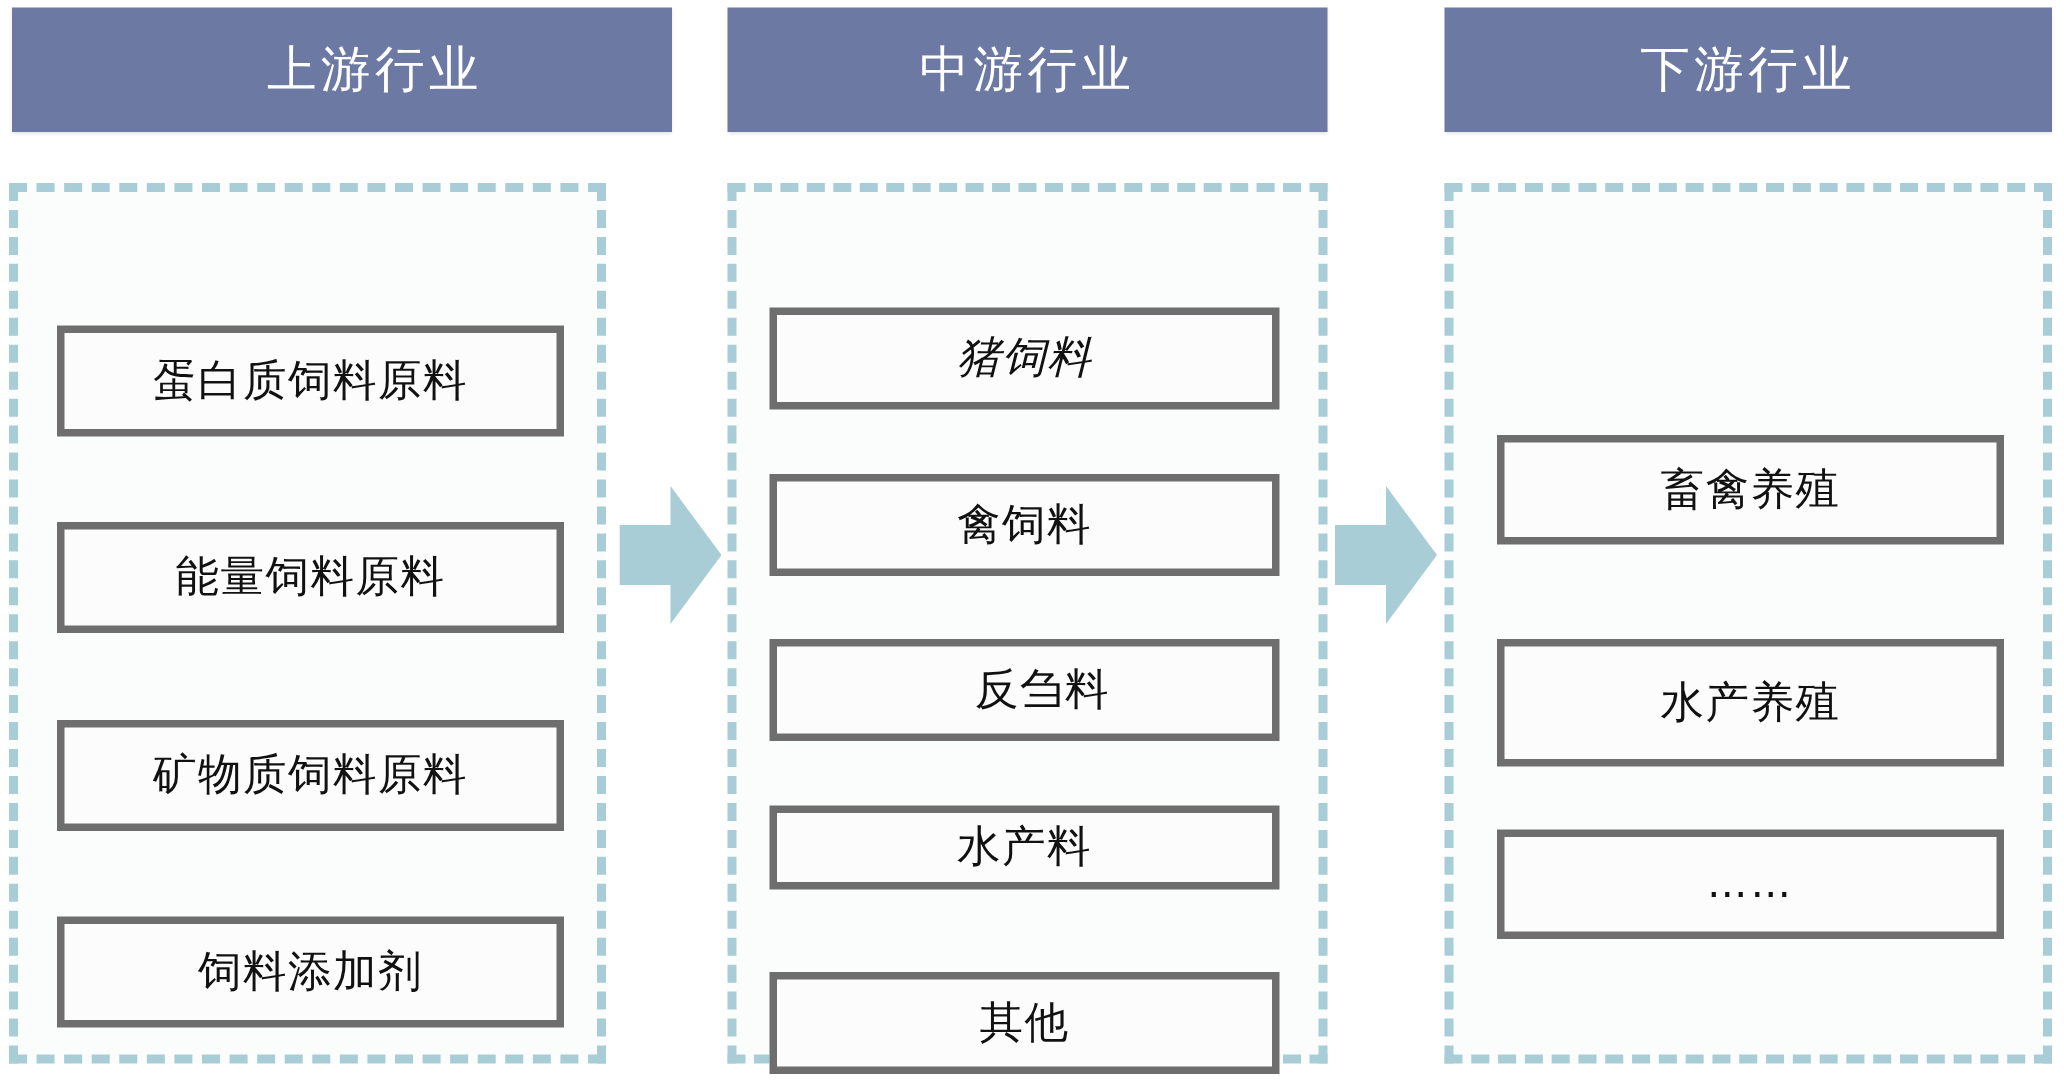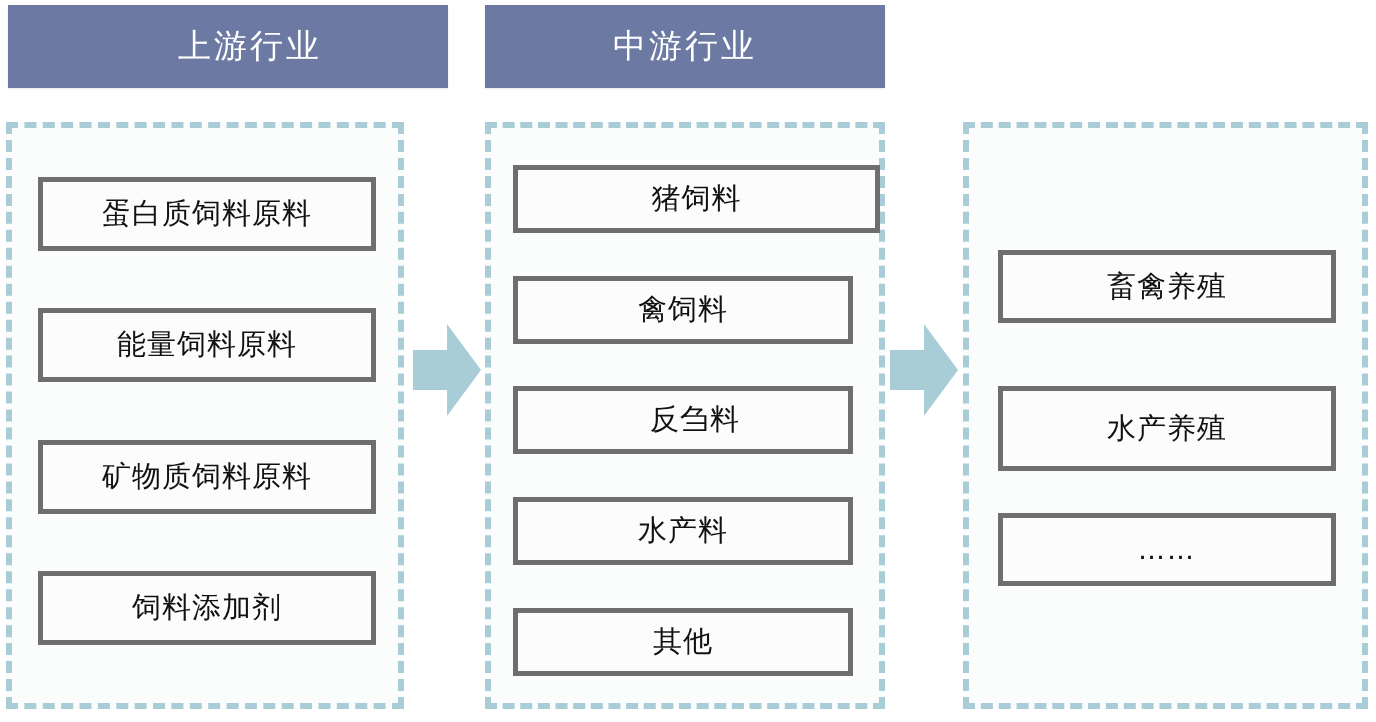--- a/index.html
+++ b/index.html
@@ -52,33 +52,34 @@
     box-sizing: border-box;
     border: 5px solid #6e6e6e;
     background: #fcfcfc;
     display: flex;
     align-items: center;
     justify-content: center;
     color: #111111;
     font-size: 29px;
     letter-spacing: 1px;
     white-space: nowrap;
+    margin-top: 40px;
   }
 
   
   #up-0 { left: 38px; top: 177px; width: 338px; height: 74px; }
   #up-1 { left: 38px; top: 308px; width: 338px; height: 74px; }
   #up-2 { left: 38px; top: 440px; width: 338px; height: 74px; }
   #up-3 { left: 38px; top: 571px; width: 338px; height: 74px; }
 
   
-  #mid-0 { left: 513px; top: 165px; width: 367px; height: 68px; }
+  #mid-0 { left: 513px; top: 165px; width: 340px; height: 68px; font-style: italic; }
   #mid-1 { left: 513px; top: 276px; width: 340px; height: 68px; }
   #mid-2 { left: 513px; top: 386px; width: 340px; height: 68px; padding-left: 24px; }
-  #mid-3 { left: 513px; top: 497px; width: 340px; height: 68px; }
+  #mid-3 { left: 513px; top: 497px; width: 340px; height: 56px; }
   #mid-4 { left: 513px; top: 608px; width: 340px; height: 68px; }
 
   
   #down-0 { left: 998px; top: 250px; width: 338px; height: 73px; }
   #down-1 { left: 998px; top: 386px; width: 338px; height: 85px; }
   #down-2 { left: 998px; top: 513px; width: 338px; height: 73px; }
 
   .ellipsis-text { letter-spacing: 2px; font-size: 27px; }
 
   
@@ -94,20 +95,21 @@
 </style>
 </head>
 <body>
 
 <div id="canvas">
 
   <div class="col-header" id="hdr-up">上游行业</div>
 
   <div class="col-header" id="hdr-mid">中游行业</div>
 
+  <div class="col-header" id="hdr-down">下游行业</div>
 
   <div class="group-box" id="group-up"></div>
 
   <div class="item-box" id="up-0">蛋白质饲料原料</div>
   <div class="item-box" id="up-1">能量饲料原料</div>
   <div class="item-box" id="up-2">矿物质饲料原料</div>
   <div class="item-box" id="up-3">饲料添加剂</div>
 
   <div class="arrow" id="arrow-1">
     <svg viewBox="0 0 68 92" preserveAspectRatio="none">

